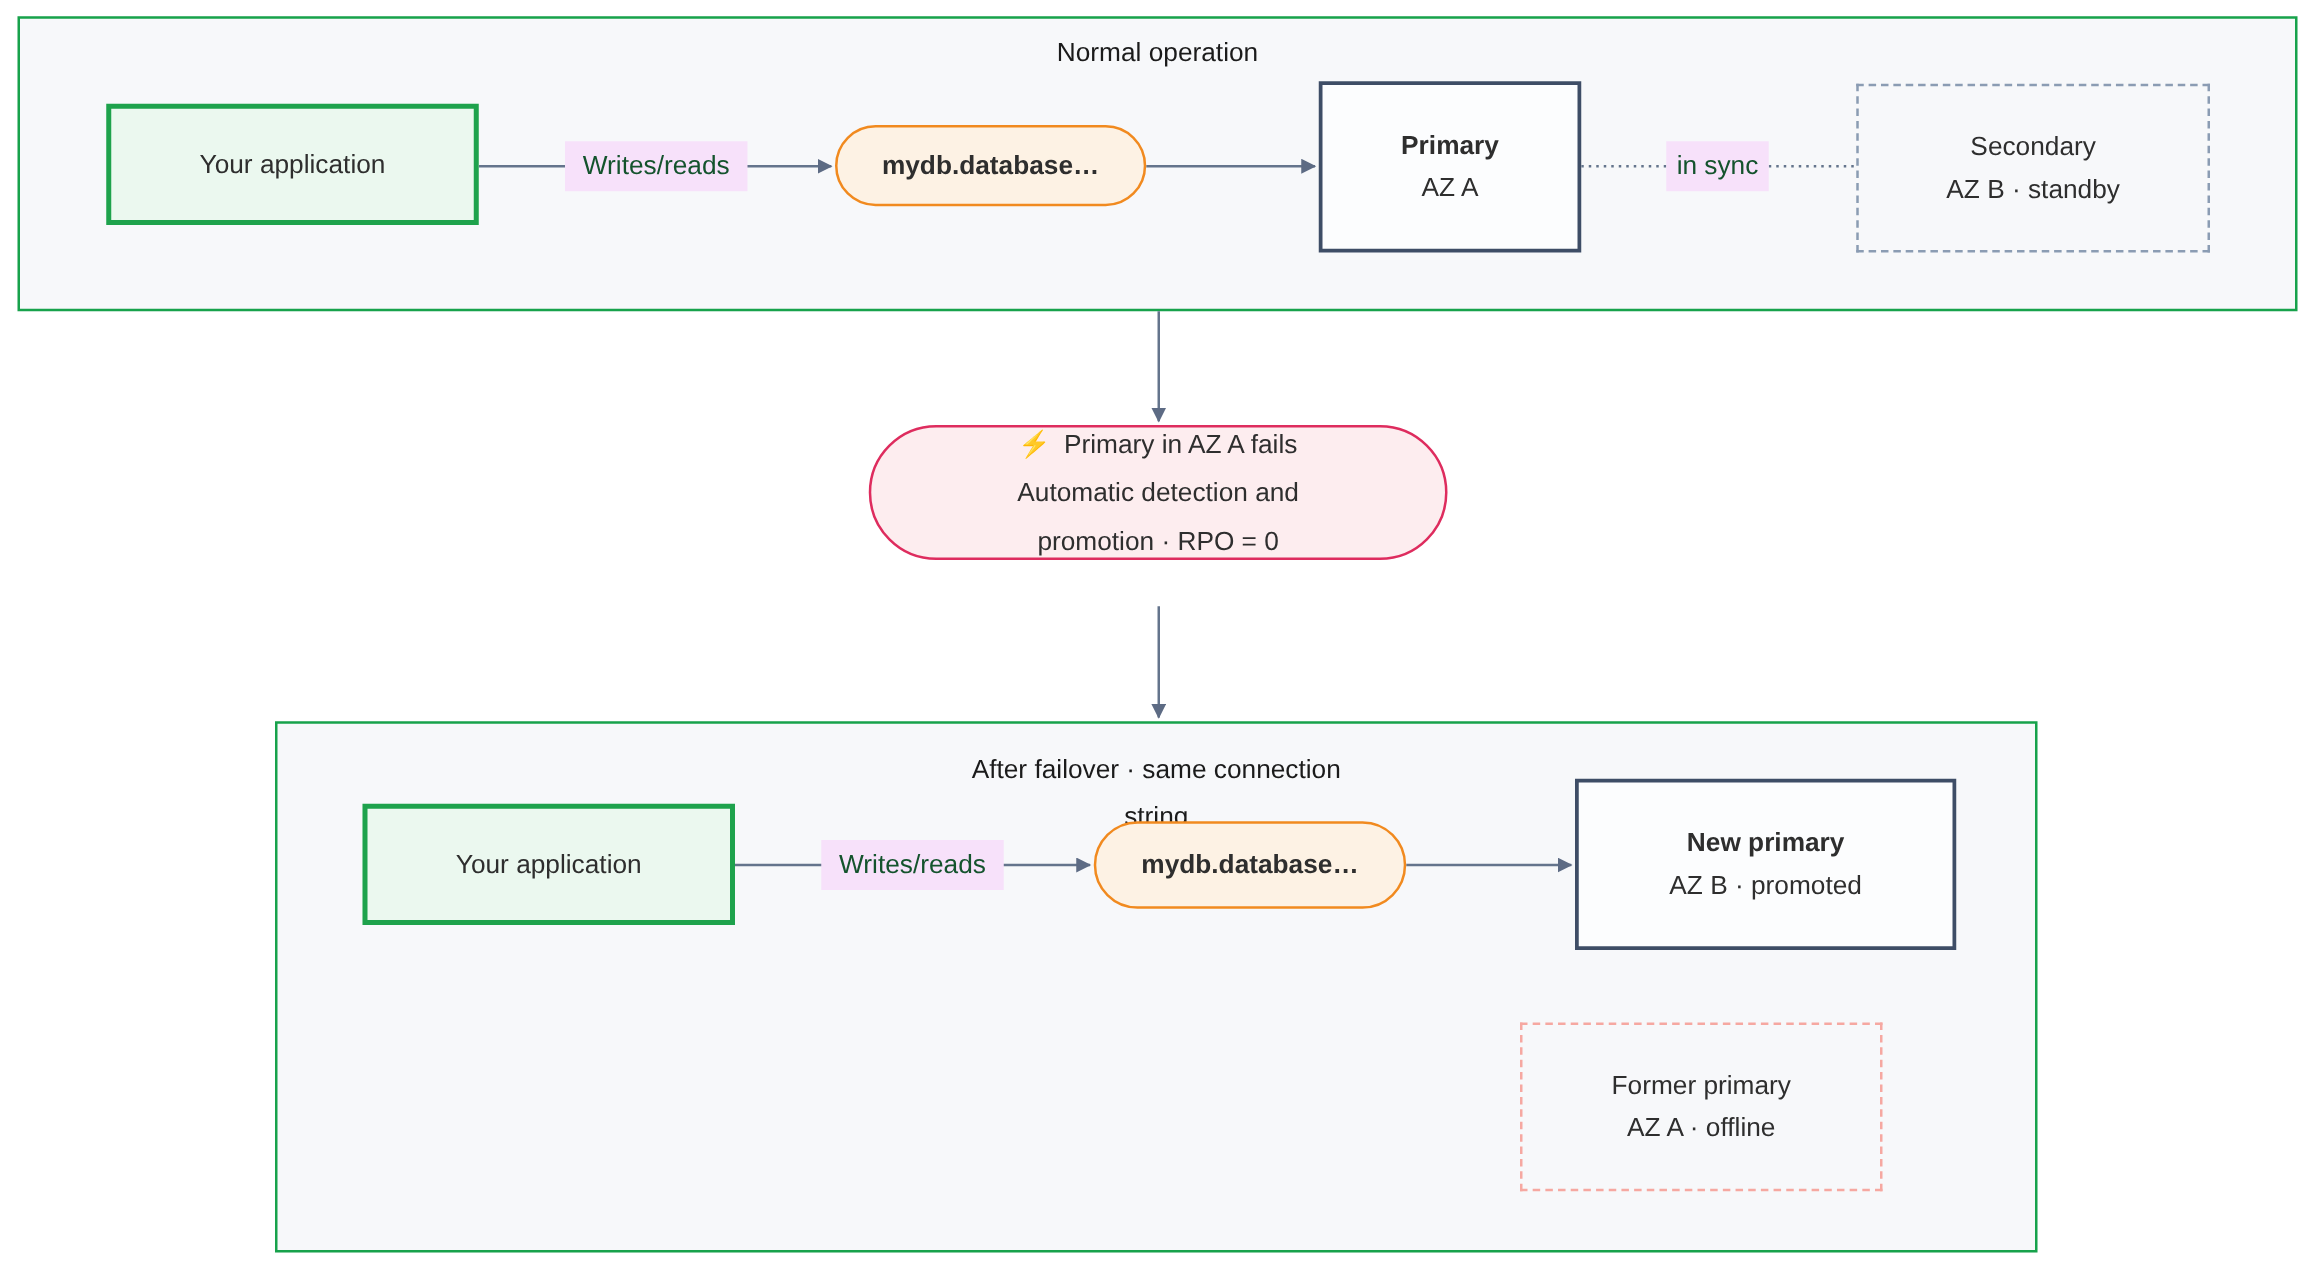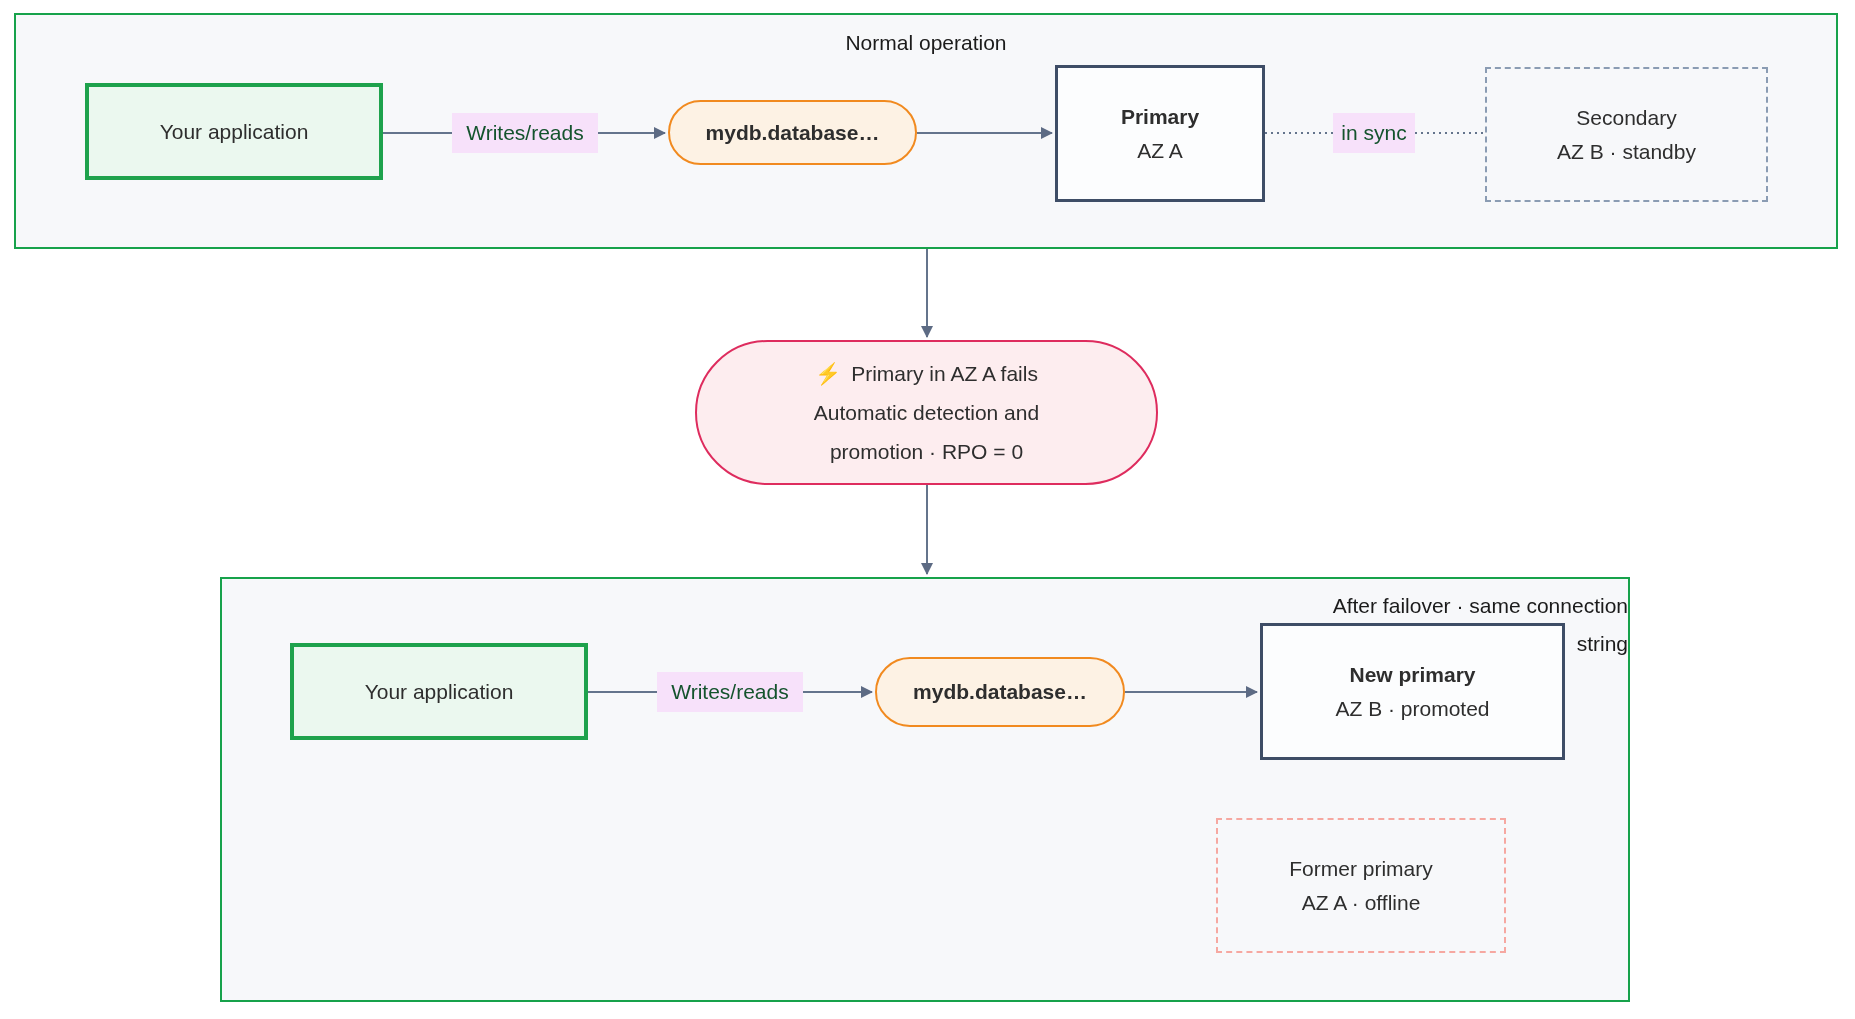--- a/index.html
+++ b/index.html
@@ -78,21 +78,21 @@
 </head>
 <body>
 
 <div class="canvas">
 
   <div class="section" style="left:14px;top:13px;width:1824px;height:236px;">
     <div class="section-title" style="top:9px;">Normal operation</div>
   </div>
 
   <div class="section" style="left:220px;top:577px;width:1410px;height:425px;">
-    <div class="section-title" style="top:8px;text-align:right;">
+    <div class="section-title" style="top:18px;">
       <div>After failover · same connection</div>
       <div>string</div>
     </div>
   </div>
 
   <svg class="layer-svg" width="1855" height="1019" viewBox="0 0 1855 1019">
     <defs>
       <marker id="arrow" markerWidth="13" markerHeight="13" refX="11" refY="6" orient="auto" markerUnits="userSpaceOnUse">
         <path d="M0,0 L12,6 L0,12 Z" fill="#5d6b84"></path>
       </marker>
@@ -121,21 +121,21 @@
     <span>AZ A</span>
   </div>
 
   <div class="edge-label" style="left:1333px;top:113px;width:82px;height:40px;">in sync</div>
 
   <div class="node box-dashed-gray" style="left:1485px;top:67px;width:283px;height:135px;">
     <span>Secondary</span>
     <span>AZ B · standby</span>
   </div>
 
-  <div class="node stadium-crimson" style="left:695px;top:340px;width:463px;height:145px;">
+  <div class="node stadium-crimson" style="left:695px;top:340px;width:463px;height:108px;">
     <span>
       <span class="bolt">⚡</span><span>Primary in AZ A fails</span>
     </span>
     <span>Automatic detection and</span>
     <span>promotion · RPO = 0</span>
   </div>
 
   <div class="node box-green" style="left:290px;top:643px;width:298px;height:97px;">
     <span>Your application</span>
   </div>

